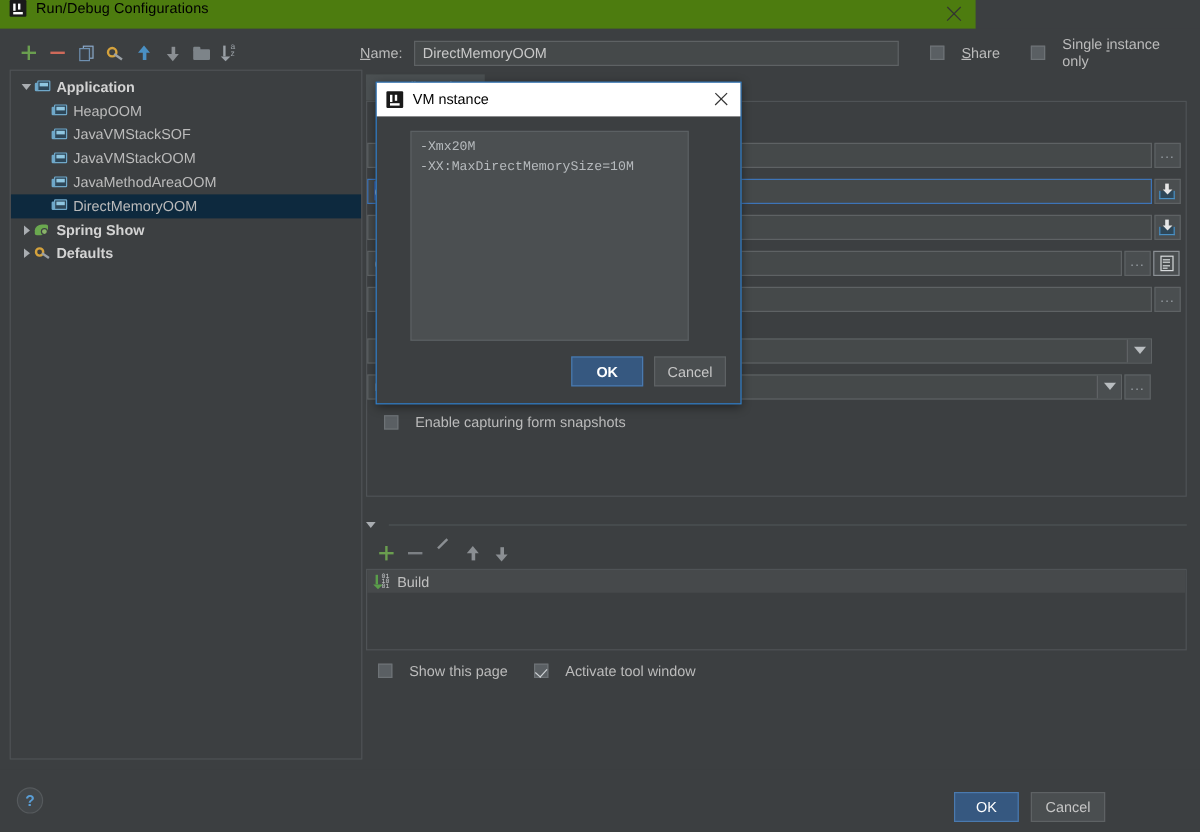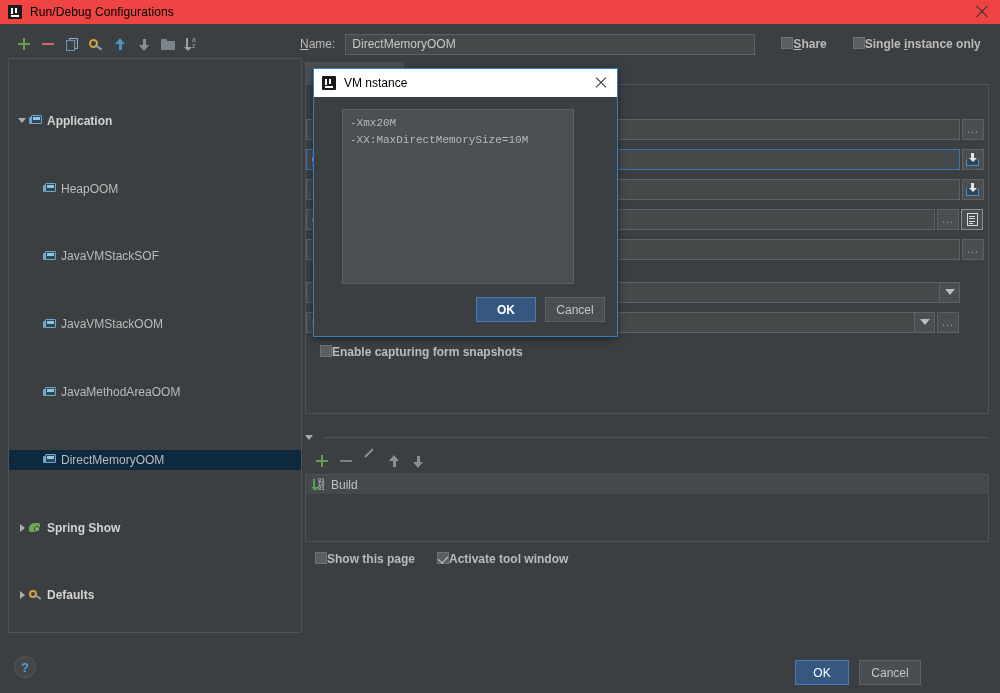--- a/index.html
+++ b/index.html
@@ -8,22 +8,22 @@
     background: #3c3f41;
     font-family: "Liberation Sans", sans-serif;
     font-size: 12px;
     color: #bbbbbb;
     overflow: hidden;
   }
   #root { position: relative; width: 1000px; height: 693px; }
 
   
   .titlebar {
-    position: absolute; left: 0; top: 0; width: 1000px; height: 24px;
-    background: #ef4444; display: flex; align-items: center;
+    position: absolute; left: 0; top: 0; width: 813px; height: 24px;
+    background: #4d7c0f; display: flex; 
     padding: 0 8px;
   }
   .tb-icon {
     width: 14px; height: 14px; margin-right: 8px;
     position: relative; flex: 0 0 auto;
   }
   .tb-icon .ij-box {
     position: absolute; inset: 0; background: #1a1a1a;
     border-radius: 1px;
   }
@@ -140,21 +140,21 @@
     color:#9aa0a6; font-family:"Liberation Sans",sans-serif;
   }
 
   .tree {
     position: absolute; left: 0; top: 26px; width: 294px; height: 575px;
     background: #3c3f41; border: 1px solid #4f5356;
     padding-top: 4px; overflow: hidden;
   }
   .trow {
     height: 19.8px; display: flex; align-items: center; cursor: pointer;
-    padding-left: 6px; font-size: 12px; color: #bbbbbb; white-space: nowrap; margin-top: 48px;
+    padding-left: 6px; font-size: 12px; color: #bbbbbb; white-space: nowrap;
   }
   .trow.sel { background: #0d293e; }
   .trow.bold { font-weight: bold; color: #d3d3d3; }
   .tw-arrow {
     width: 14px; display: flex; align-items: center; justify-content: center;
     flex: 0 0 auto;
   }
   .arrow-down { width:0;height:0; border-left:4.5px solid transparent;
     border-right:4.5px solid transparent; border-top:5px solid #a9adb1; }
   .arrow-right { width:0;height:0; border-top:4.5px solid transparent;
@@ -218,21 +218,21 @@
     position: absolute; left: 0px; top: 9px; height: 22px;
     display: flex; align-items: center; width: 690px;
   }
   .lbl { font-size: 12px; color: #bbbbbb; }
   .lbl u { text-decoration: underline; }
   .name-input {
     margin-left: 10px; width: 410px; height: 21px;
     background: #45494a; border: 1px solid #5e6264; color: #c8c8c8;
     padding: 0 6px; display:flex; align-items:center; font-size:12px;
   }
-  .cbrow { display: flex; align-items: flex-start; margin-left: 26px; gap: 0; cursor:pointer;font-weight:bold; }
+  .cbrow { display: flex; align-items: center; margin-left: 26px; gap: 14px; cursor:pointer; }
   .cbox {
     width: 12px; height: 12px; background: #5a5f63; border: 1px solid #6d7276;
     position: relative; flex:0 0 auto;
   }
   .cbox.checked::after {
     content:""; position:absolute; left:2px; top:1px; width:5px; height:8px;
     border: solid #cfd3d6; border-width: 0 1.6px 1.6px 0;
     transform: rotate(42deg);
   }
 

